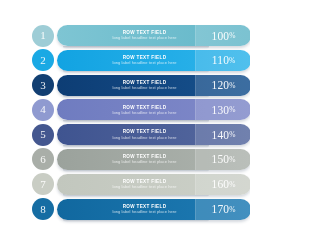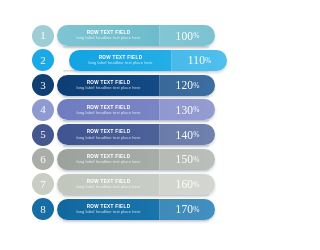--- a/index.html
+++ b/index.html
@@ -61,20 +61,21 @@
     position: absolute;
     left: 57px;
     top: 1px;
     width: 158px;
     height: 21px;
     border-radius: 11px;
     overflow: hidden;
     display: flex;
     z-index: 1;
     box-shadow: 0 2px 3px rgba(40,60,90,0.20);
+    padding-left: 36px;
   }
 
   .bar-text {
     position: relative;
     flex: 0 0 103px;
     height: 100%;
     display: flex;
     flex-direction: column;
     align-items: center;
     justify-content: center;
@@ -159,21 +160,21 @@
             <span class="value-text">100</span>
             <span class="value-text value-pct">%</span>
           </div>
         </div>
       </div>
       <div class="row">
         <div class="row-shadow"></div>
         <div class="badge" style="background: rgb(26, 169, 228);">
           <span class="badge-num">2</span>
         </div>
-        <div class="bar" style="background: linear-gradient(to right, rgb(18, 163, 226), rgb(47, 180, 234)); margin-left: 12px;">
+        <div class="bar" style="background: linear-gradient(to right, rgb(18, 163, 226), rgb(47, 180, 234));">
           <div class="bar-text">
             <span class="headline">ROW TEXT FIELD</span>
             <span class="subline">long label headline text place here</span>
             <span class="divider"></span>
           </div>
           <div class="bar-value">
             <span class="value-text">110</span>
             <span class="value-text value-pct">%</span>
           </div>
         </div>

